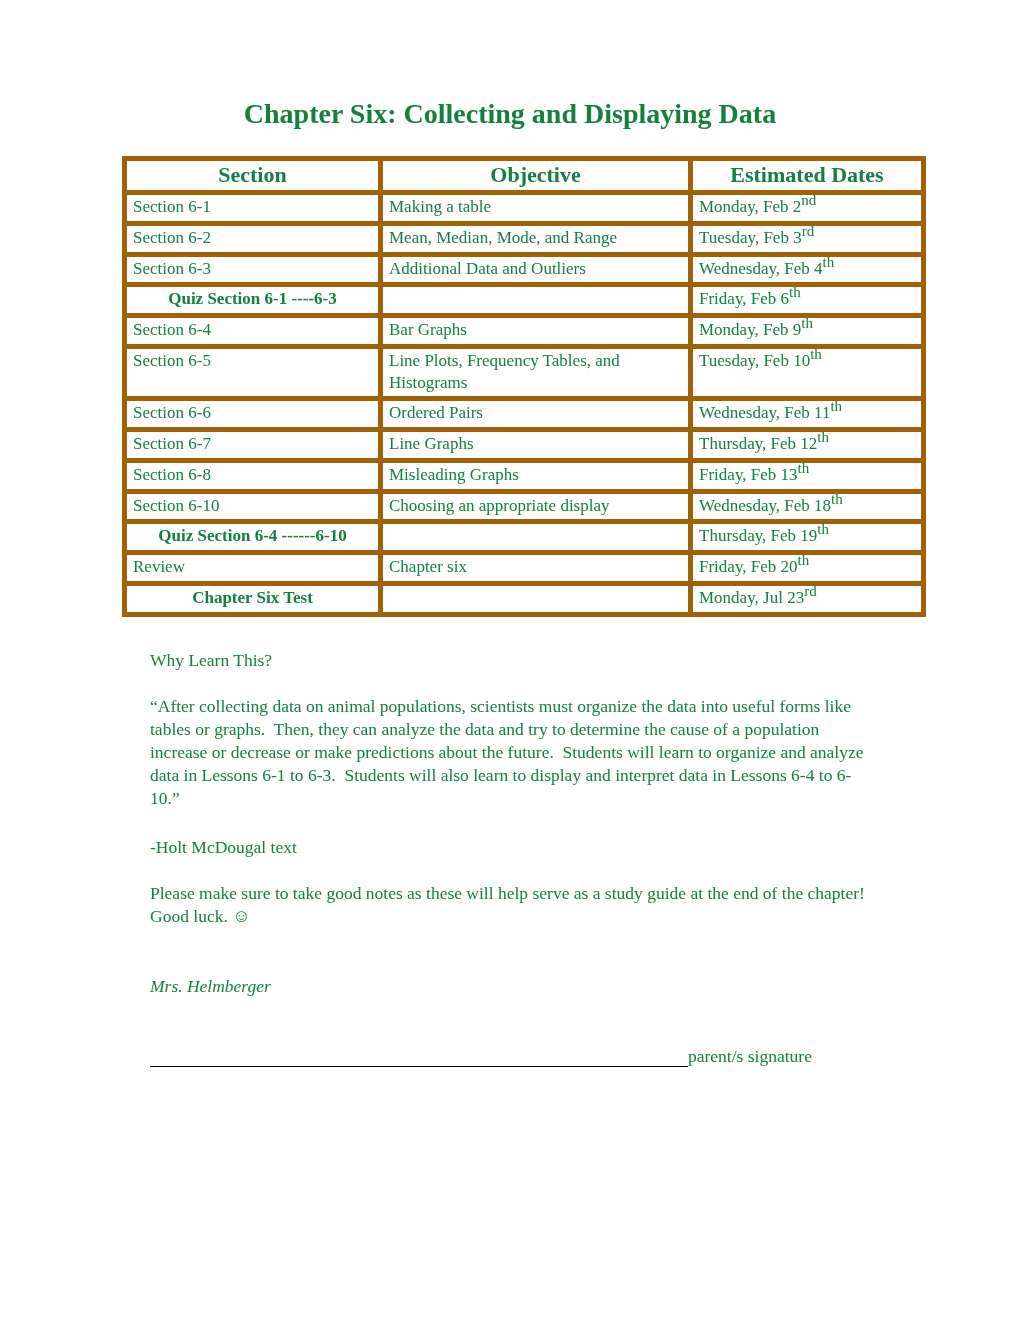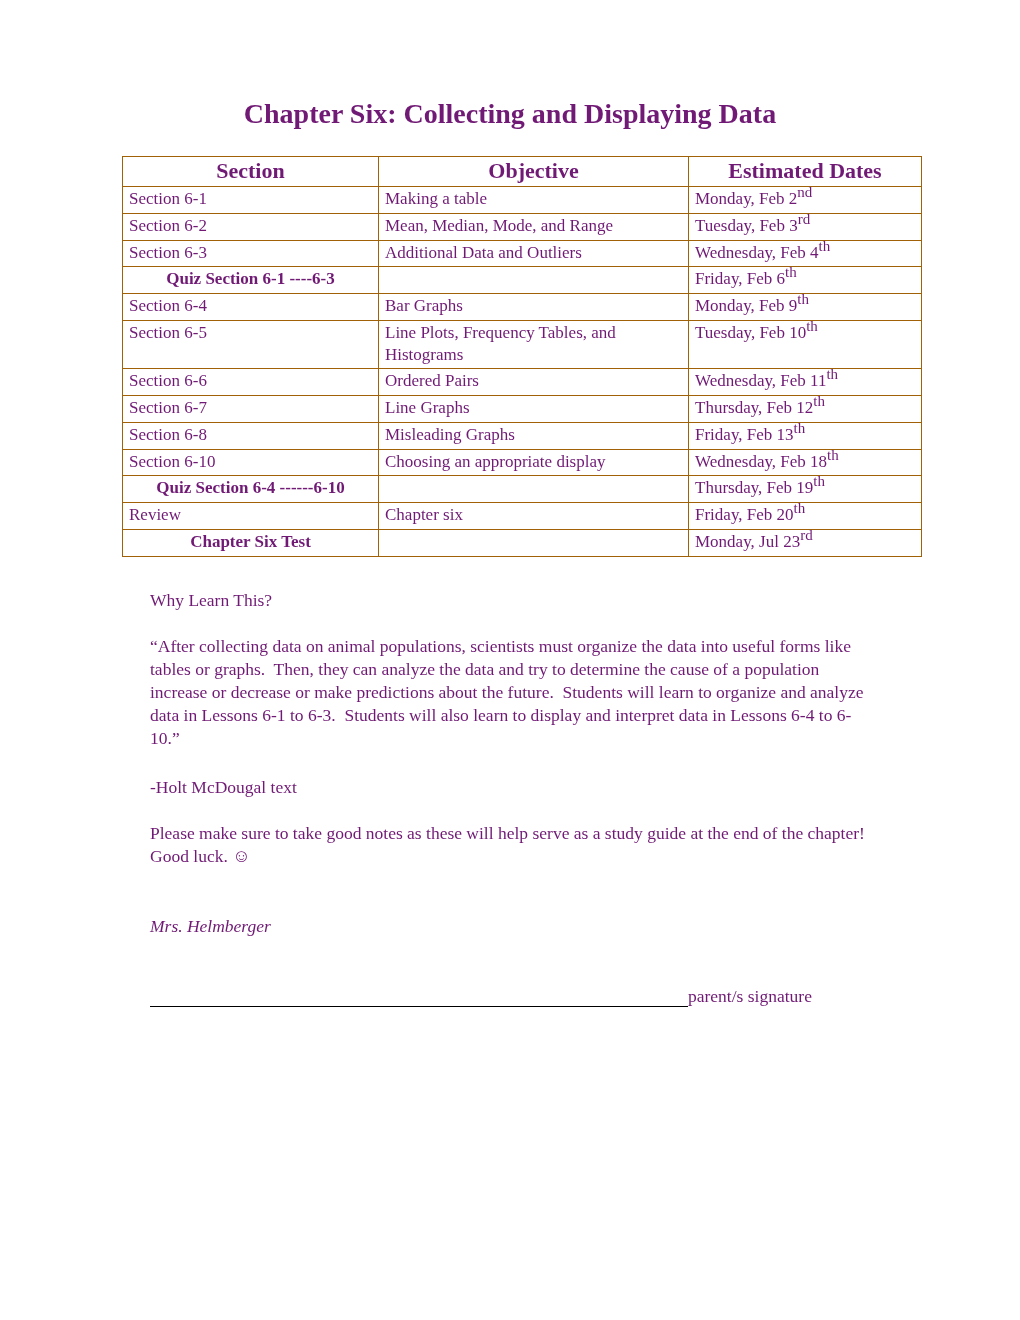--- a/index.html
+++ b/index.html
@@ -2,40 +2,40 @@
 <html><head>
 <meta charset="utf-8">
 <style>
   html, body { margin: 0; padding: 0; background: #ffffff; }
   .page {
     position: relative;
     width: 1020px;
     height: 1320px;
     background: #ffffff;
     font-family: "Liberation Serif", "DejaVu Serif", serif;
-    color: #701a75;
+    color: #15803d;
     overflow: hidden;
   }
   .doc-title {
     margin: 0;
     padding-top: 98px;
     text-align: center;
     font-size: 28px;
     font-weight: bold;
     letter-spacing: 0px;
   }
   table.schedule {
     border-collapse: collapse;
     table-layout: fixed;
     margin-left: 122px;
     margin-top: 26px;
     width: 799px;
   }
   table.schedule th, table.schedule td {
-    border: 1px solid #a16207;
+    border: 5px solid #a16207;
     vertical-align: top;
     overflow: hidden;
   }
   table.schedule th {
     font-size: 22px;
     font-weight: bold;
     text-align: center;
     padding: 1px 4px 2px 4px;
   }
   table.schedule td {

